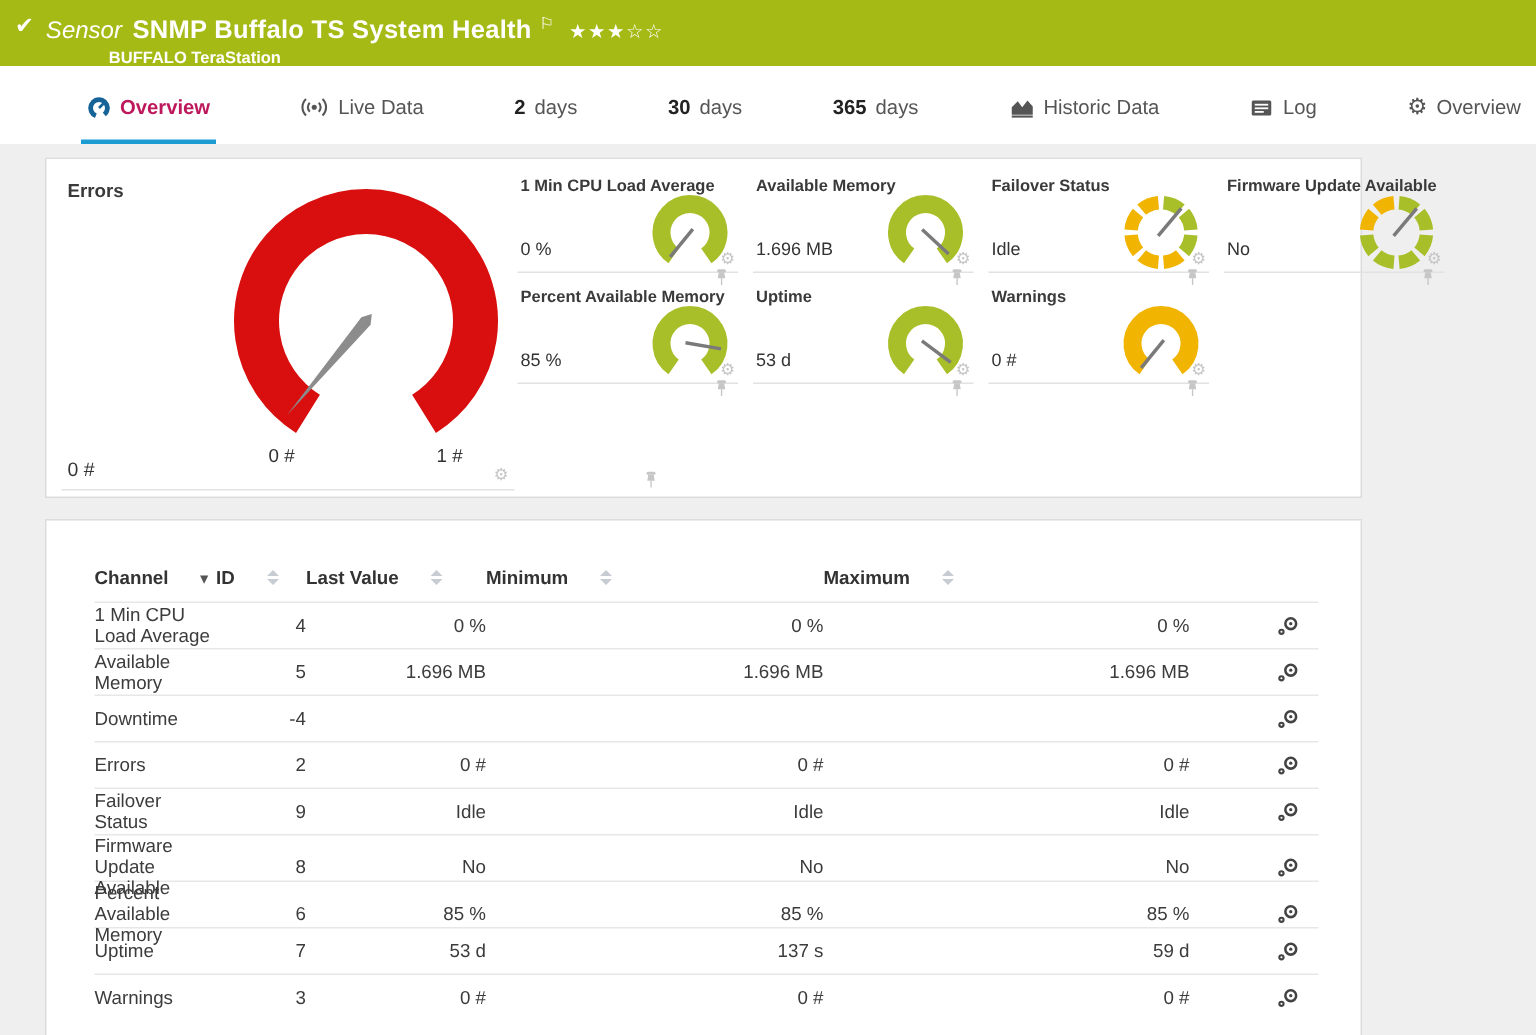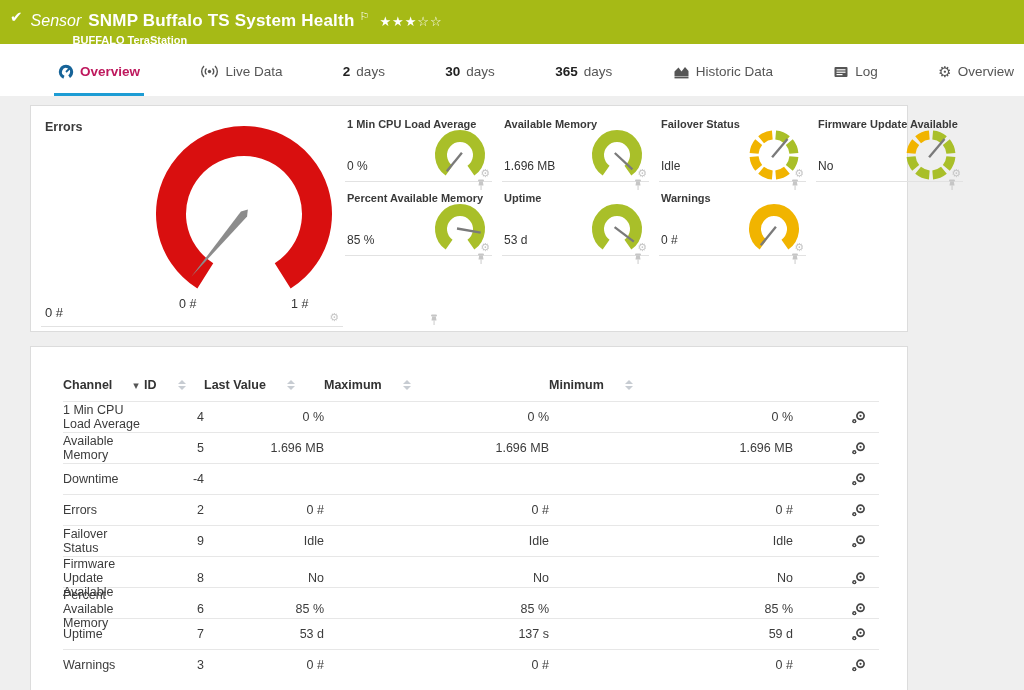--- a/index.html
+++ b/index.html
@@ -305,28 +305,28 @@
           </span>
         </span>
         <span class="hdr-cell hdr-right">
           <span>Last Value</span>
           <span class="sort-carets">
             <i class="up"></i>
             <i class="dn"></i>
           </span>
         </span>
         <span class="hdr-cell hdr-right">
-          <span>Maximum</span>
+          <span>Minimum</span>
           <span class="sort-carets">
             <i class="up"></i>
             <i class="dn"></i>
           </span>
         </span>
         <span class="hdr-cell hdr-right">
-          <span>Minimum</span>
+          <span>Maximum</span>
           <span class="sort-carets">
             <i class="up"></i>
             <i class="dn"></i>
           </span>
         </span>
         <span></span>
       </div>
     <div id="tblBody">
         <div class="tbl-row">
           <span>1 Min CPU Load Average</span>

